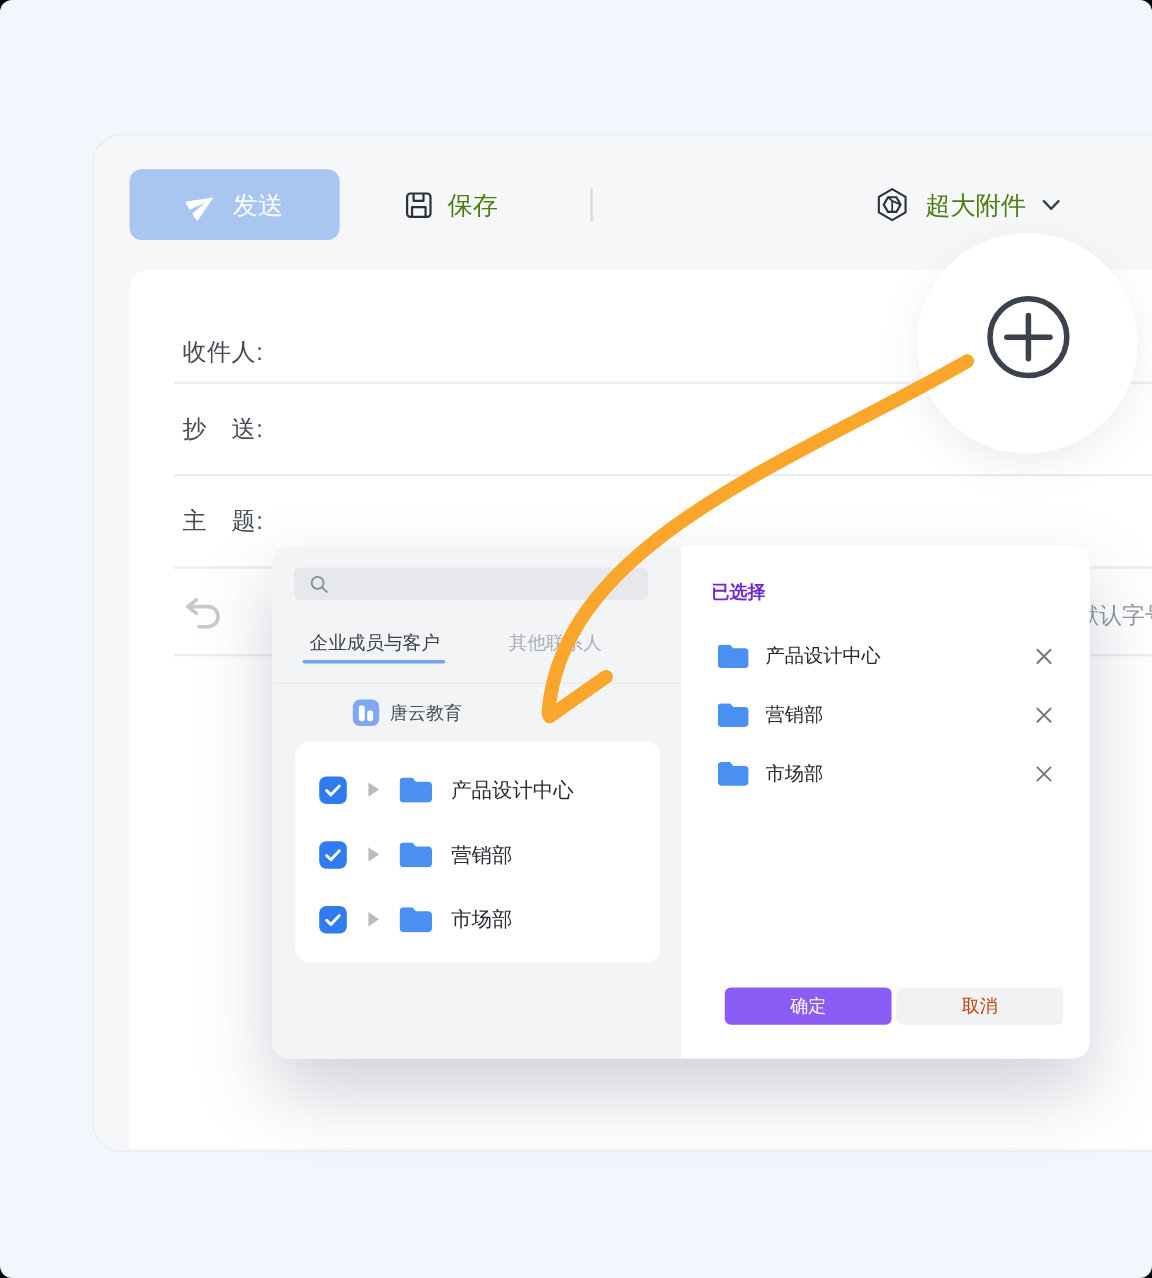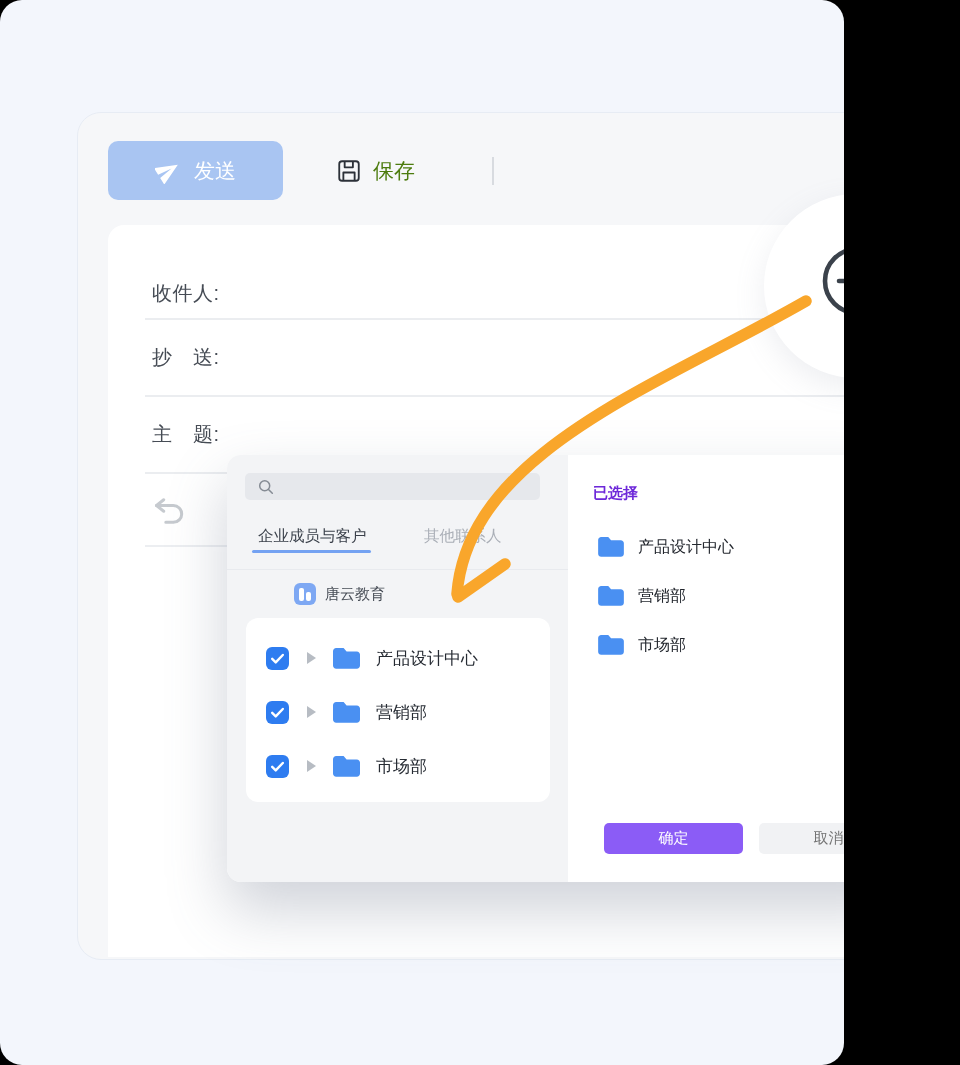--- a/index.html
+++ b/index.html
@@ -1,17 +1,17 @@
 <!DOCTYPE html>
 <html><head>
 <meta charset="utf-8">
 <style>
   html,body{margin:0;padding:0;background:#000;}
   body{font-family:"Liberation Sans","DejaVu Sans",sans-serif;-webkit-font-smoothing:antialiased;}
-  .page{position:relative;width:844px;height:1065px;background:#f3f6fc;border-radius:22px;overflow:hidden;}
+  .page{position:relative;width:960px;height:1065px;background:#f3f6fc;border-radius:10px;overflow:hidden;}
   .outer-card{position:absolute;left:77px;top:112px;width:920px;height:846px;background:#f6f7f9;
     border:1px solid #e7ecf4;border-radius:24px;z-index:1;}
   .compose-card{position:absolute;left:108px;top:225px;width:890px;height:732px;background:#fff;
     border-radius:16px 0 0 0;z-index:2;}
 
   
   .send-btn{position:absolute;left:108px;top:141px;width:175px;height:59px;background:#a9c5f2;
     border-radius:10px;display:flex;align-items:center;justify-content:center;gap:12px;
     color:#fff;font-size:21px;z-index:3;cursor:pointer;}
   .tool-btn{position:absolute;top:141px;height:59px;display:flex;align-items:center;gap:11px;
@@ -63,21 +63,21 @@
 
   .sel-title{position:absolute;left:25px;top:29px;font-size:15px;font-weight:bold;color:#6d28d9;}
   .sel-row{position:absolute;left:0;right:0;height:48px;display:flex;align-items:center;}
   .sr-1{top:68px;} .sr-2{top:117px;} .sr-3{top:166px;}
   .sel-folder{margin-left:30px;}
   .sel-label{margin-left:14px;font-size:16px;color:#23272e;flex:1;}
   .sel-close{margin-right:30px;width:16px;height:16px;cursor:pointer;}
   .btn{position:absolute;top:368px;width:139px;height:31px;border-radius:5px;font-size:15px;
     display:flex;align-items:center;justify-content:center;cursor:pointer;}
   .btn-confirm{left:36px;background:#8b5cf6;color:#fff;}
-  .btn-cancel{left:179px;background:#f1f2f4;color:#737373;margin-left:12px;}
+  .btn-cancel{left:179px;background:#f1f2f4;color:#c2410c;}
 
   .arrow-overlay{position:absolute;left:0;top:0;width:960px;height:1065px;z-index:20;pointer-events:none;}
 </style>
 </head>
 <body>
 
 <svg width="0" height="0" style="position:absolute">
   <defs>
     <symbol id="sym-folder" viewBox="0 0 27 21">
       <path d="M0 3.2 C0 1.4 1.4 0 3.2 0 h7.4 l3 3.4 h10.2 c1.8 0 3.2 1.4 3.2 3.2 v11 c0 1.8 -1.4 3.2 -3.2 3.2 H3.2 C1.4 20.8 0 19.4 0 17.6 Z"></path>
@@ -111,20 +111,35 @@
         <path d="M8 3.4 V8.6 H15.6 V3.4"></path>
         <path d="M6.8 20.6 V13.4 H17.2 V20.6"></path>
       </svg>
     </span>
     <span>保存</span>
   </div>
 
   <div class="tb-divider"></div>
 
 
+  <div class="tool-btn tb-large">
+    <span style="display:flex;">
+      <svg width="33" height="33" viewBox="0 0 32 32" fill="none" stroke="#2c3139" stroke-width="1.7" stroke-linejoin="round">
+        <path d="M16 3.5 L26.8 9.75 V22.25 L16 28.5 L5.2 22.25 V9.75 Z"></path>
+        <path d="M22.8 16 L19.4 21.9 L12.6 21.9 L9.2 16 L12.6 10.1 L19.4 10.1 Z"></path>
+        <path d="M22.8 16 L16 13 M12.6 10.1 L16 13 L16 21.9" stroke-width="1.4"></path>
+      </svg>
+    </span>
+    <span>超大附件</span>
+    <span style="display:flex;margin-left:2px;">
+      <svg width="16" height="10" viewBox="0 0 14 9" fill="none" stroke="#3a4049" stroke-width="1.8" stroke-linecap="round">
+        <path d="M1.5 1.5 L7 7.2 L12.5 1.5"></path>
+      </svg>
+    </span>
+  </div>
 
   <div class="f-label" style="top:280px;">收件人:</div>
   <div class="f-input" style="top:258px;"></div>
   <div class="f-line" style="top:318px;"></div>
 
   <div class="f-label" style="top:344px;">抄　送:</div>
   <div class="f-input" style="top:335px;"></div>
   <div class="f-line" style="top:395px;"></div>
 
   <div class="f-label" style="top:421px;">主　题:</div>

